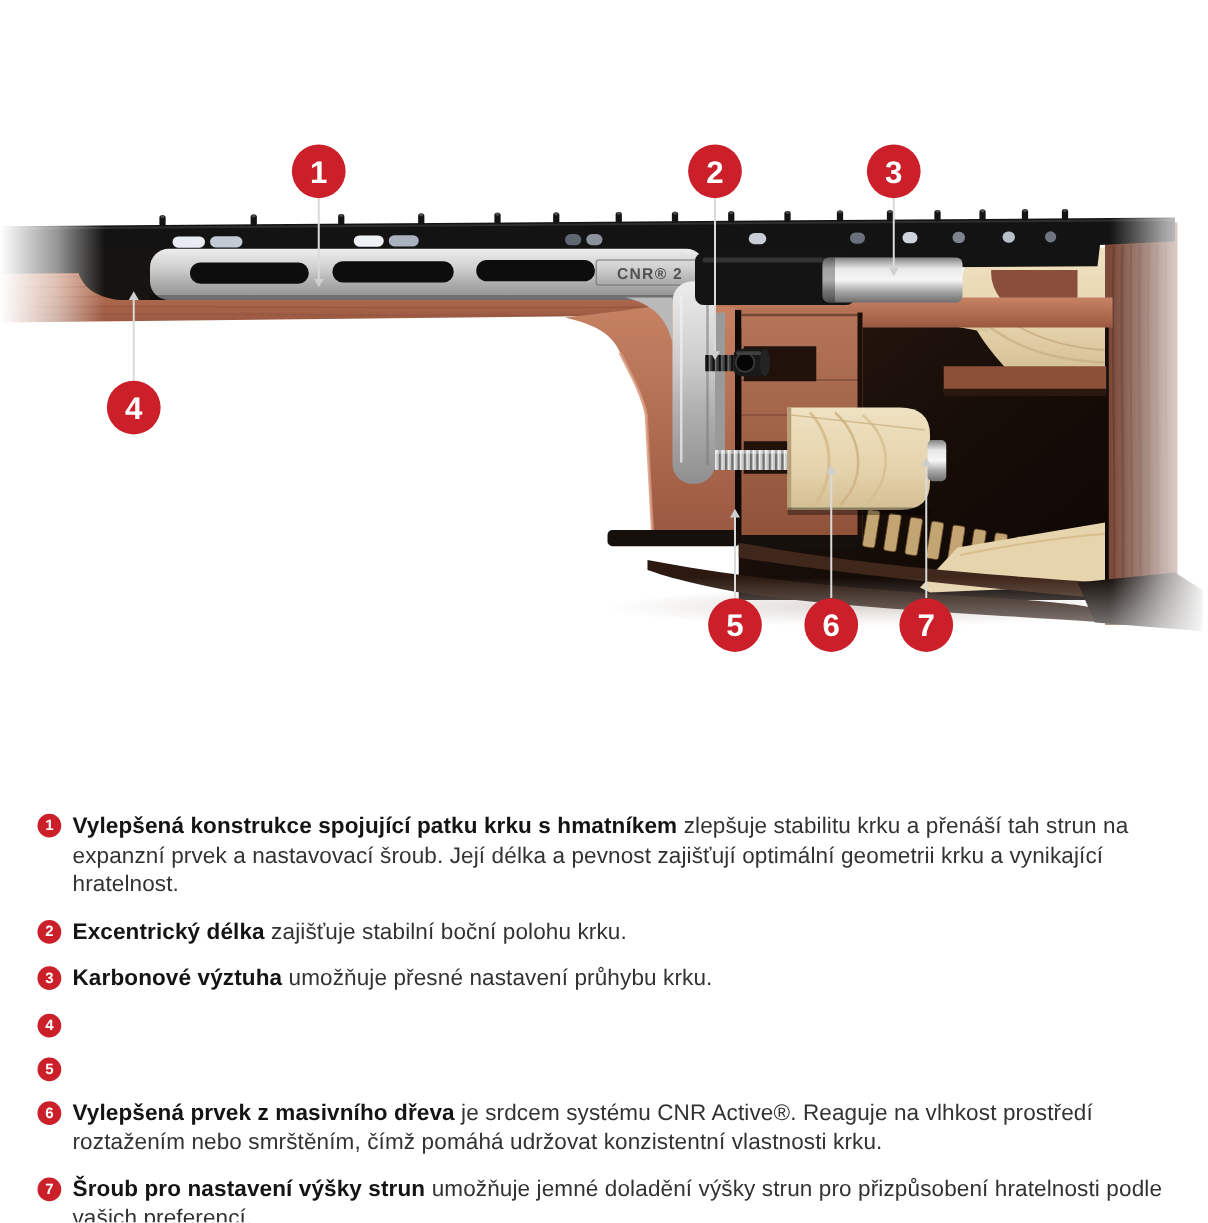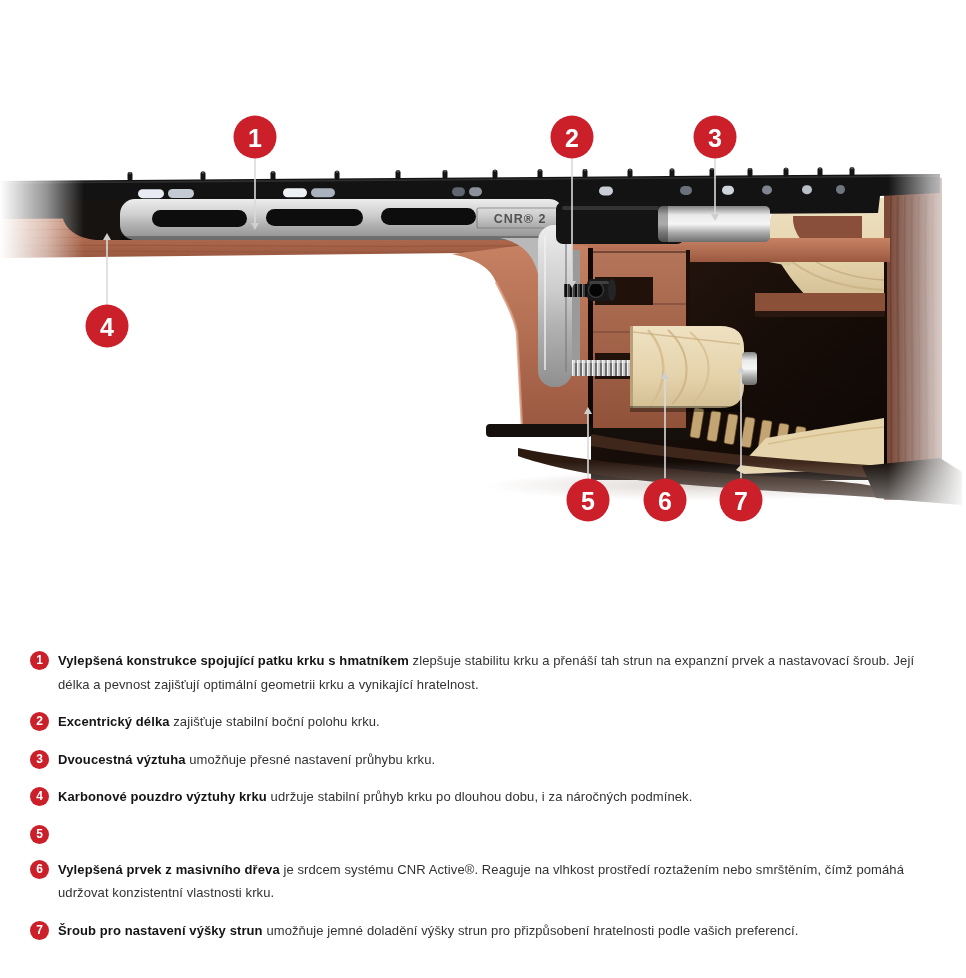--- a/index.html
+++ b/index.html
@@ -8,21 +8,21 @@
     font-family:"Liberation Sans",sans-serif;
   }
   .scene{position:absolute;left:0;top:0;}
   .legend{position:absolute;left:30px;top:649px;width:914px;}
   .legend-item{display:flex;align-items:flex-start;gap:9px;margin-bottom:14px;}
   .badge{
     flex:0 0 19px;width:19px;height:19px;border-radius:50%;
     color:#ffffff;font-size:12px;font-weight:bold;line-height:19px;text-align:center;
     margin-top:2px;
   }
-  .legend-item p{margin:0;font-size:13px;line-height:23.5px;color:#323232;letter-spacing:.1px;}
+  .legend-item p{margin:0;font-size:18px;line-height:23.5px;color:#323232;letter-spacing:.1px;}
   .legend-item p strong{color:#141414;font-weight:bold;}
 </style>
 </head>
 <body>
 
 <div class="page">
 
   <svg class="scene" width="966" height="600" viewBox="0 0 966 600" aria-hidden="true">
     <defs>
       <linearGradient id="gMetal" x1="0" y1="0" x2="0" y2="1">
@@ -320,25 +320,24 @@
       <div class="legend-item">
         <span class="badge" style="background: rgb(203, 31, 42);">1</span>
         <p><strong>Vylepšená konstrukce spojující patku krku s hmatníkem</strong> zlepšuje stabilitu krku a přenáší tah strun na expanzní prvek a nastavovací šroub. Její délka a pevnost zajišťují optimální geometrii krku a vynikající hratelnost.</p>
       </div>
       <div class="legend-item">
         <span class="badge" style="background: rgb(203, 31, 42);">2</span>
         <p><strong>Excentrický délka</strong> zajišťuje stabilní boční polohu krku.</p>
       </div>
       <div class="legend-item">
         <span class="badge" style="background: rgb(203, 31, 42);">3</span>
-        <p><strong>Dvoucestná výztuha</strong> umožňuje přesné nastavení průhybu krku.</p>
+        <p><strong>Karbonové výztuha</strong> umožňuje přesné nastavení průhybu krku.</p>
       </div>
       <div class="legend-item">
         <span class="badge" style="background: rgb(203, 31, 42);">4</span>
-        <p><strong>Karbonové pouzdro výztuhy krku</strong> udržuje stabilní průhyb krku po dlouhou dobu, i za náročných podmínek.</p>
       </div>
       <div class="legend-item">
         <span class="badge" style="background: rgb(203, 31, 42);">5</span>
       </div>
       <div class="legend-item">
         <span class="badge" style="background: rgb(203, 31, 42);">6</span>
         <p><strong>Vylepšená prvek z masivního dřeva</strong> je srdcem systému CNR Active®. Reaguje na vlhkost prostředí roztažením nebo smrštěním, čímž pomáhá udržovat konzistentní vlastnosti krku.</p>
       </div>
       <div class="legend-item">
         <span class="badge" style="background: rgb(203, 31, 42);">7</span>

